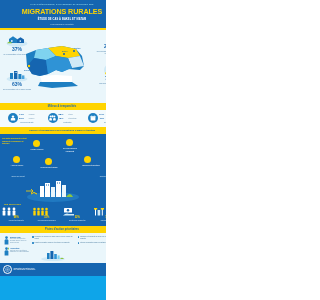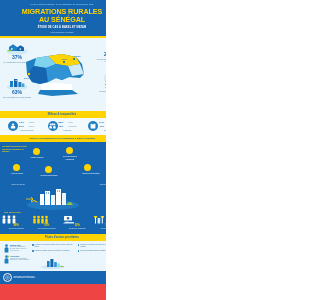--- a/index.html
+++ b/index.html
@@ -1,17 +1,17 @@
 <!DOCTYPE html>
 <html><head>
 <meta charset="utf-8">
 <style>
   html,body{margin:0;padding:0;background:#fff;}
   body{width:106px;height:300px;overflow:hidden;font-family:"Liberation Sans",sans-serif;}
-  .page{position:relative;width:124px;height:300px;background:#ef4444;}
+  .page{position:relative;width:124px;height:300px;background:#0ea5e9;}
 
   
   .header{background:#1565b0;padding:3px 4px 3px;text-align:center;}
   .eyebrow{color:#8fd4e8;font-size:2.1px;letter-spacing:.18px;line-height:2.6px;font-weight:700;text-transform:uppercase;}
   .title{color:#ffd400;font-size:7.2px;font-weight:700;line-height:8px;letter-spacing:-.1px;margin-top:2px;text-transform:uppercase;}
   .subtitle{color:#ffffff;font-size:2.6px;font-weight:700;letter-spacing:.1px;margin-top:2.5px;text-transform:uppercase;}
   .subtitle2{color:#bfe3f2;font-size:2.1px;margin-top:1.6px;letter-spacing:.05px;}
 
   .yellowrule{background:#ffd400;height:2px;width:100%;}
 
@@ -86,21 +86,20 @@
 </style>
 </head>
 <body>
 
 <div class="page">
 
   <div class="header">
     <div class="eyebrow">CARACTÉRISTIQUES, DYNAMIQUES ET MOTEURS DES</div>
     <div class="title">
       <div>MIGRATIONS RURALES</div>
-      <div>AU SÉNÉGAL</div>
     </div>
     <div class="subtitle">ÉTUDE DE CAS À BAKEL ET MATAM</div>
     <div class="subtitle2">Les principaux résultats</div>
   </div>
   <div class="yellowrule"></div>
 
   <div class="mapsec">
     <div class="sectag">LE SÉNÉGAL</div>
 
     <div class="statbox sbl">

